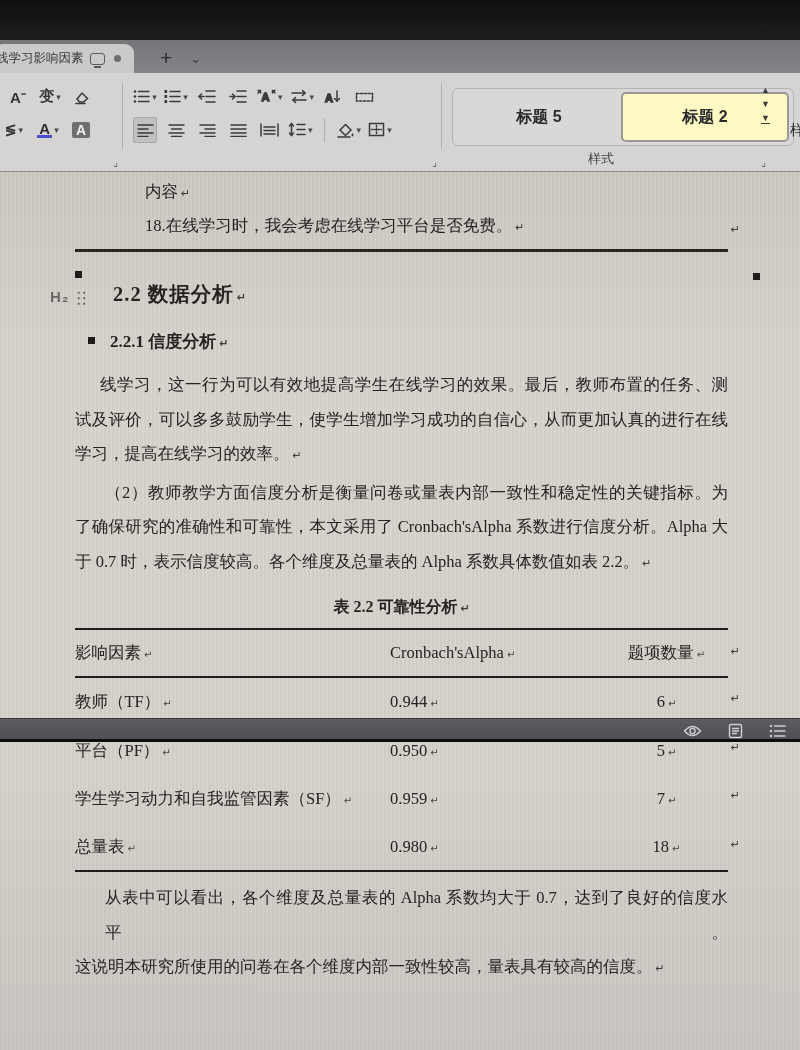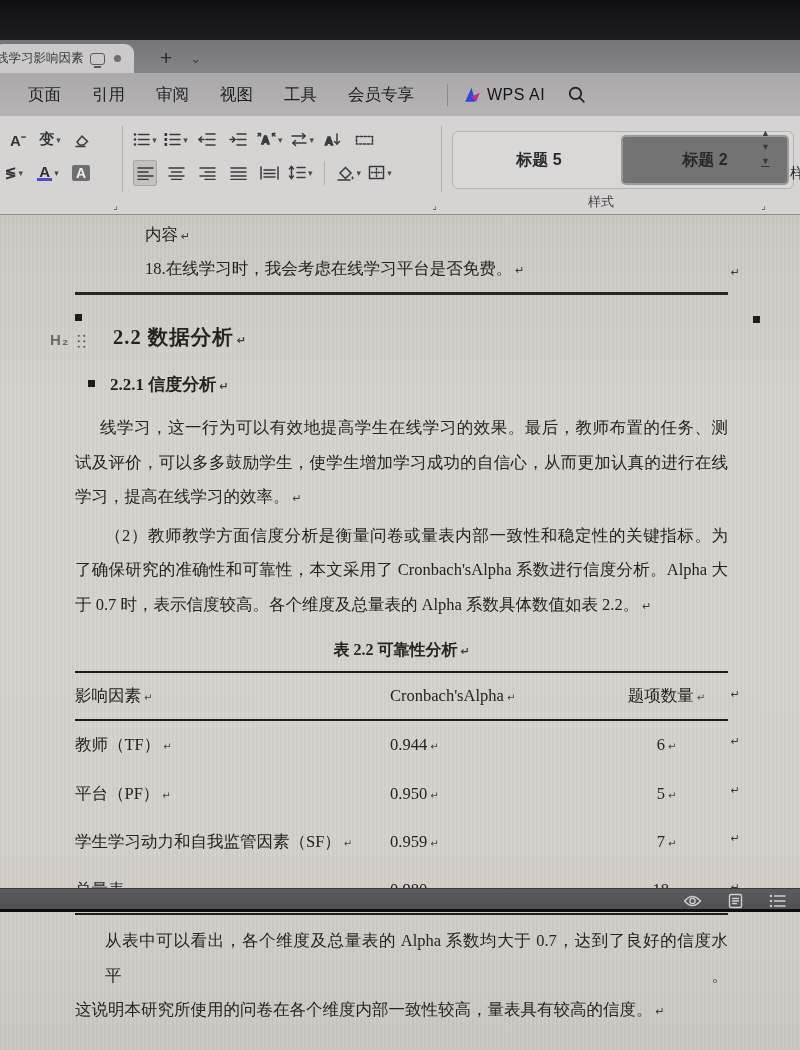--- a/index.html
+++ b/index.html
@@ -1,18 +1,18 @@
 <!DOCTYPE html>
 <html><head>
 <meta charset="utf-8">
 <style>
   * { margin:0; padding:0; box-sizing:border-box; }
   html,body { width:800px; height:1050px; overflow:hidden; }
   body { font-family:"Liberation Sans", sans-serif; background:#141416; }
-  .screen { position:relative; width:800px; height:912px; background:#141416; }
+  .screen { position:relative; width:800px; height:742px; background:#141416; }
 
   
   .bezel { height:40px; background:linear-gradient(180deg,#101012,#1d1d20); }
 
   
   .tabbar { height:33px; background:linear-gradient(180deg,#757479,#858488); display:flex; align-items:flex-end; }
   .tab { width:140px; height:29px; margin-left:-6px; background:#cbc9ca; border-radius:9px 9px 0 0; display:flex; align-items:center; padding:0 8px 0 10px; overflow:hidden; }
   .tab-label { font-size:12.5px; color:#3a3a3c; white-space:nowrap; overflow:hidden; margin-left:-8px; }
   .tab-monitor { flex:none; width:15px; height:12px; border:1.6px solid #5a5a5c; border-radius:3px; margin-left:6px; position:relative; }
   .tab-monitor::after { content:""; position:absolute; left:3px; right:3px; bottom:-4px; height:1.6px; background:#5a5a5c; }
@@ -45,21 +45,21 @@
   .clipL { overflow:hidden; width:22px; }
   .clipL .inner { margin-left:-9px; }
   .fontcolorA { font-weight:bold; font-size:15px; color:#2c2c2e; line-height:13px; border-bottom:3.5px solid #4c4ccf; padding:0 2px; }
   .shadA { font-weight:bold; font-size:14px; color:#f0efee; background:#6f6f71; padding:0 4px; border-radius:2px; }
 
   
   .sgroup { flex:1; }
   .gallery { margin:8px 6px 0 10px; height:58px; background:#dad8d6; border:1px solid #b5b3b1; border-radius:6px; display:flex; align-items:center; padding:0 4px; }
   .stylebtn { flex:1; height:50px; display:flex; align-items:center; justify-content:center; font-size:16px; color:#2a2a2c; border-radius:5px; }
   .stylebtn.h1 { font-weight:bold; }
-  .stylebtn.selected { border:2.5px solid #9b9997; background:#737373; font-weight:bold; }
+  .stylebtn.selected { border:2.5px solid #9b9997; background:#fef9c3; font-weight:bold; }
   .garrows { position:absolute; right:30px; top:12px; display:flex; flex-direction:column; align-items:center; gap:4px; font-size:9px; color:#3a3a3c; }
   .side-style-label { position:absolute; right:-2px; top:48px; font-size:15px; color:#2e2e30; width:12px; overflow:hidden; }
 
   
   .doc { position:relative; height:887px; overflow:hidden; color:#23211e;
     background:linear-gradient(180deg,#ccc9c3,#d7d4ce 22%,#d5d2cc 70%,#c9c6c1);
     font-family:"Liberation Serif", serif; }
   .doc::after { content:""; position:absolute; inset:0; pointer-events:none;
     background:repeating-linear-gradient(90deg, rgba(60,55,45,0.035) 0 2px, rgba(255,255,255,0.02) 2px 4px); }
   .page { position:relative; padding:6px 72px 0 75px; }
@@ -107,42 +107,20 @@
   <div class="tabbar">
     <div class="tab">
       <span class="tab-label">线学习影响因素</span>
       <span class="tab-monitor"></span>
       <span class="tab-dot"></span>
     </div>
     <span class="newtab">+</span>
     <span class="tab-chevron">⌄</span>
   </div>
 
-  <div class="menubar">
-    <span class="menu-item">页面</span>
-    <span class="menu-item">引用</span>
-    <span class="menu-item">审阅</span>
-    <span class="menu-item">视图</span>
-    <span class="menu-item">工具</span>
-    <span class="menu-item">会员专享</span>
-    <span class="menu-sep"></span>
-    <span class="wpsai">
-      <svg width="17" height="17" viewBox="0 0 14 14">
-        <path d="M1 13 L6.2 1.5 L9.3 13 Z" fill="#3344d8"></path>
-        <path d="M5.8 8.8 L13 5.6 L10 13 Z" fill="#bc2f8a"></path>
-      </svg>
-      <span class="wpsai-label">WPS AI</span>
-    </span>
-    <span class="search-glyph">
-      <svg width="19" height="19" viewBox="0 0 18 18">
-          <circle cx="8" cy="8" r="5.4" fill="none" stroke="#242426" stroke-width="1.7"></circle>
-          <line x1="12.2" y1="12.2" x2="16" y2="16" stroke="#242426" stroke-width="1.7" stroke-linecap="round"></line>
-        </svg>
-    </span>
-  </div>
 
   <div class="ribbon">
 
     <div class="rgroup" style="width:122px; padding-left:6px;">
       <div class="rrow">
         <span class="ritem">
             <span class="rtext">A⁻</span>
           </span>
         <span class="ritem" style="margin-left:8px;">
             <span class="rtext">变</span>

